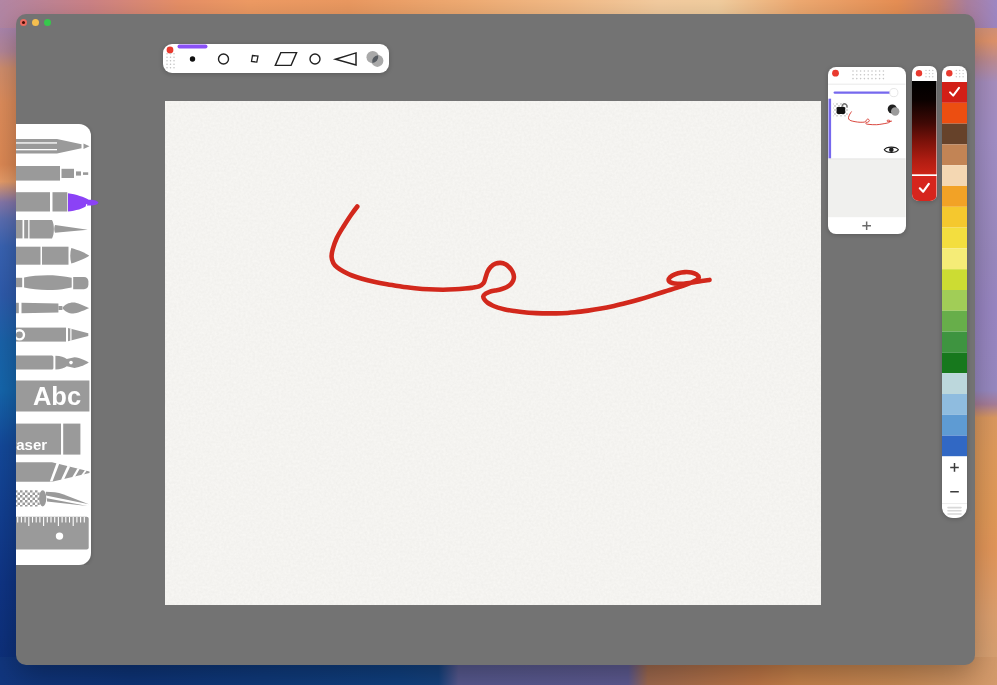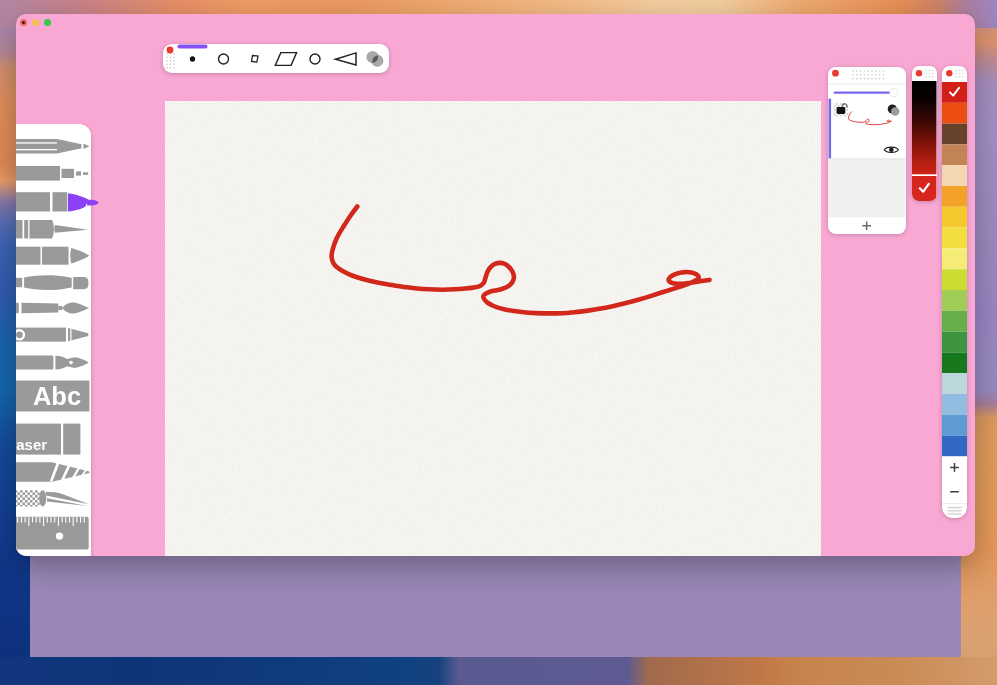--- a/index.html
+++ b/index.html
@@ -6,21 +6,21 @@
 body{width:997px;height:685px;position:relative;overflow:hidden;font-family:"Liberation Sans",sans-serif;background:#9a87b8}
 .abs{position:absolute}
 #wallTop{left:0;top:0;width:997px;height:28px;z-index:2;
  background:linear-gradient(90deg,#b286a4 0%,#cd8387 9%,#e89067 18%,#f09c64 25%,#ec9a61 35%,#f1ad74 47%,#f4bc88 57%,#f5cda0 66%,#f3cfa0 72%,#f0ab72 80%,#e89055 90%,#d08468 94%,#ab7f9e 97%,#9d86c2 100%)}
 #wallLeft{left:0;top:0;width:30px;height:685px;z-index:1;
  background:linear-gradient(180deg,#b287a2 0%,#a884ae 3.7%,#b58799 7.5%,#d28f6e 10%,#e08e5c 15%,#df8a55 24%,#e89d69 26.5%,#8678ab 29.5%,#5c6fb3 32%,#3a64b4 36%,#2f5cae 43%,#1a64ac 50%,#1567ae 57%,#144a9c 65%,#123f92 75%,#0f3586 85%,#0d2f78 100%)}
 #wallRight{right:0;top:0;width:36px;height:685px;z-index:1;
  background:linear-gradient(180deg,#a188c0 0%,#c88f7e 3%,#e0936b 6%,#bd8c96 9%,#a78fc0 12%,#a28fc6 20%,#9b8ac0 37%,#9a87c4 45%,#988ac2 57%,#a87e9a 59%,#dd9a60 61%,#e09b5c 66%,#e29a58 75%,#e4975a 80%,#dda06f 90%,#d8a172 96%,#d79f70 100%)}
 #wallBottom{left:0;top:657px;width:997px;height:28px;z-index:2;
  background:linear-gradient(90deg,#11367e 0%,#0e3478 13%,#104080 40%,#15427f 44%,#585a90 46%,#5e5b92 63%,#a06a4e 65%,#bf7747 76%,#c8834c 80%,#ca8b55 90%,#d49b6c 100%)}
-#win{left:16px;top:14px;width:959px;height:542px;background:#f9a8d4;z-index:3;border-radius:10px;overflow:hidden;box-shadow:0 10px 30px rgba(0,0,0,.3)}
+#win{left:16px;top:14px;width:959px;height:651px;background:#737373;z-index:3;border-radius:10px;overflow:hidden;box-shadow:0 10px 30px rgba(0,0,0,.3)}
 .tl{position:absolute;top:4.7px;width:7.2px;height:7.2px;border-radius:50%}
 #tlr{left:4.1px;background:#ec6a5e}
 #tlr:after{content:"";position:absolute;left:2px;top:2px;width:3.2px;height:3.2px;border-radius:50%;background:#470c03}
 #tly{left:16.1px;background:#f5bf4f}
 #tlg{left:28px;background:#37c84c}
 #canvas{left:149px;top:87px;width:656px;height:504px;background-color:#f9f8f5}
 #toolbar{left:146.5px;top:30px;width:226px;height:29px;background:#fff;border-radius:9px;box-shadow:0 1px 5px rgba(0,0,0,.22)}
 #palette{left:0;top:110px;width:82px;height:441px}
 #layers{left:812px;top:52.5px;width:77.5px;height:167px;background:#fff;border-radius:8px;box-shadow:0 1px 5px rgba(0,0,0,.22)}
 #gradpanel{left:896px;top:52px;width:24.5px;height:135px;border-radius:7px;box-shadow:0 1px 5px rgba(0,0,0,.22);background:#fff;overflow:hidden}

